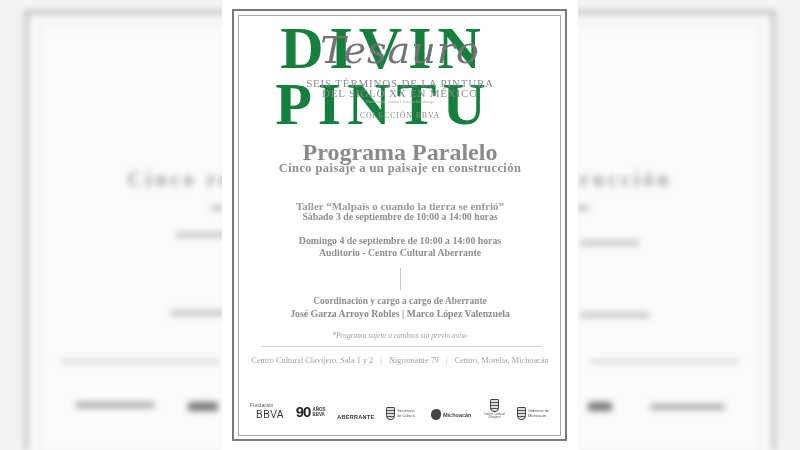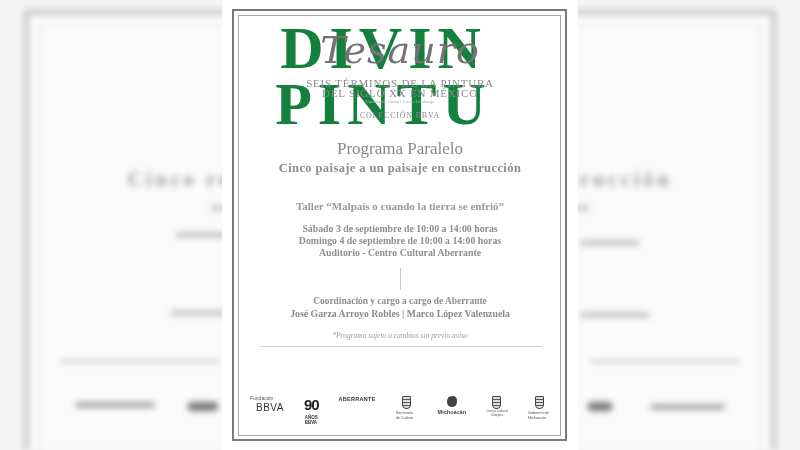--- a/index.html
+++ b/index.html
@@ -58,29 +58,29 @@
     }
     .subtitle {
       font-family: "Liberation Serif", serif; font-size: 11px; letter-spacing: 0.8px; color: #8a8a8a;
     }
     .sub1 { top: 77px; }
     .sub2 { top: 87px; }
     .curator { top: 99px; font-family: "Liberation Serif", serif; font-size: 5px; color: #b0b0b0; }
     .coleccion { top: 111px; font-family: Liberation Serif, serif; font-size: 8px; letter-spacing: 0.8px; color: #8a8a8a; }
 
     .prog-title {
-      top: 139px; font-family: "Liberation Serif", serif; font-weight: normal; font-size: 17px; color: #8a8a8a;
+      top: 139px; font-family: "Liberation Serif", serif; font-weight: bold; font-size: 24px; color: #8a8a8a;
     }
     .prog-sub {
       top: 161px; font-family: "Liberation Serif", serif; font-weight: bold; font-size: 12.5px; color: #8e8e8e; letter-spacing: 0.4px;
     }
 
     .taller { top: 200px; font-family: "Liberation Serif", serif; font-weight: bold; font-size: 11px; color: #9a9a9a; }
     .sched { font-family: "Liberation Serif", serif; font-weight: bold; font-size: 9.8px; color: #8e8e8e; }
-    .s1 { top: 223px; }
+    .s1 { top: 211px; }
     .s2 { top: 235px; }
     .s3 { top: 247px; }
 
     .vline {
       position: absolute; left: 178px; top: 268px; width: 1px; height: 22px; background: #c8c8c8;
     }
 
     .coord { top: 296px; font-family: "Liberation Serif", serif; font-weight: bold; font-size: 9.4px; color: #8e8e8e; }
     .names { top: 308px; font-family: "Liberation Serif", serif; font-weight: bold; font-size: 9.8px; color: #8a8a8a; }
     .disclaimer { top: 331px; font-family: "Liberation Serif", serif; font-style: italic; font-size: 7.5px; color: #a0a0a0; }
@@ -88,23 +88,23 @@
     .hdivider { position: absolute; left: 38px; top: 346px; width: 282px; height: 1px; background: #d2d2d2; }
 
     .address {
       position: absolute; left: 0; top: 356px; width: 356px; display: flex; justify-content: center; align-items: center; gap: 7px;
       font-family: "Liberation Serif", serif; font-size: 8.3px; color: #a2a2a2; white-space: nowrap;
     }
     .address .sep { color: #b4b4b4; }
 
     .logos {
       position: absolute; left: 28px; top: 396px; width: 302px; height: 24px;
-      display: flex; justify-content: space-between; align-items: flex-start;
-    }
-    .logo { display: flex; align-items: center; gap: 2px; color: #3a3a3a; flex-direction: column; }
+      display: flex; justify-content: space-between; align-items: flex-end;
+    }
+    .logo { display: flex; align-items: center; gap: 2px; color: #3a3a3a; }
     .logo-bbva { flex-direction: column; align-items: flex-start; line-height: 1; }
     .logo-bbva .small { font-family: "Liberation Sans", sans-serif; font-size: 5px; color: #555; }
     .logo-bbva .big { font-family: "Liberation Sans", sans-serif; font-size: 10px; letter-spacing: 0.5px; color: #333; margin-left: 6px; }
     .logo-90 { font-family: "Liberation Sans", sans-serif; font-weight: bold; }
     .logo-90 .num { font-size: 15px; color: #222; letter-spacing: -1px; }
     .logo-90 .yrs { font-size: 4.5px; line-height: 5px; color: #333; display: flex; flex-direction: column; }
     .logo-ab { font-family: "Liberation Sans", sans-serif; font-weight: bold; font-size: 5.5px; letter-spacing: 0.3px; color: #333; }
     .shield {
       width: 9px; height: 13px; border: 1px solid #444; border-radius: 1px 1px 4px 4px;
       background: repeating-linear-gradient(0deg, #ddd 0 2px, #555 2px 3px);
@@ -160,20 +160,27 @@
 
     <div class="vline"></div>
 
     <div class="txt coord">Coordinación y cargo a cargo de Aberrante</div>
     <div class="txt names">José Garza Arroyo Robles |  Marco López Valenzuela</div>
     <div class="txt disclaimer">*Programa sujeto a cambios sin previo aviso</div>
   </div>
 
   <div class="hdivider"></div>
 
+  <div class="address">
+    <span>Centro Cultural Clavijero, Sala 1 y 2</span>
+    <span class="sep">|</span>
+    <span>Nigromante 79</span>
+    <span class="sep">|</span>
+    <span>Centro, Morelia, Michoacán</span>
+  </div>
 
   <div class="logos">
     <div class="logo logo-bbva">
       <span class="small">Fundación</span>
       <span class="big">BBVA</span>
     </div>
     <div class="logo logo-90">
       <span class="num">90</span>
       <span class="yrs">
         <span>AÑOS</span>

